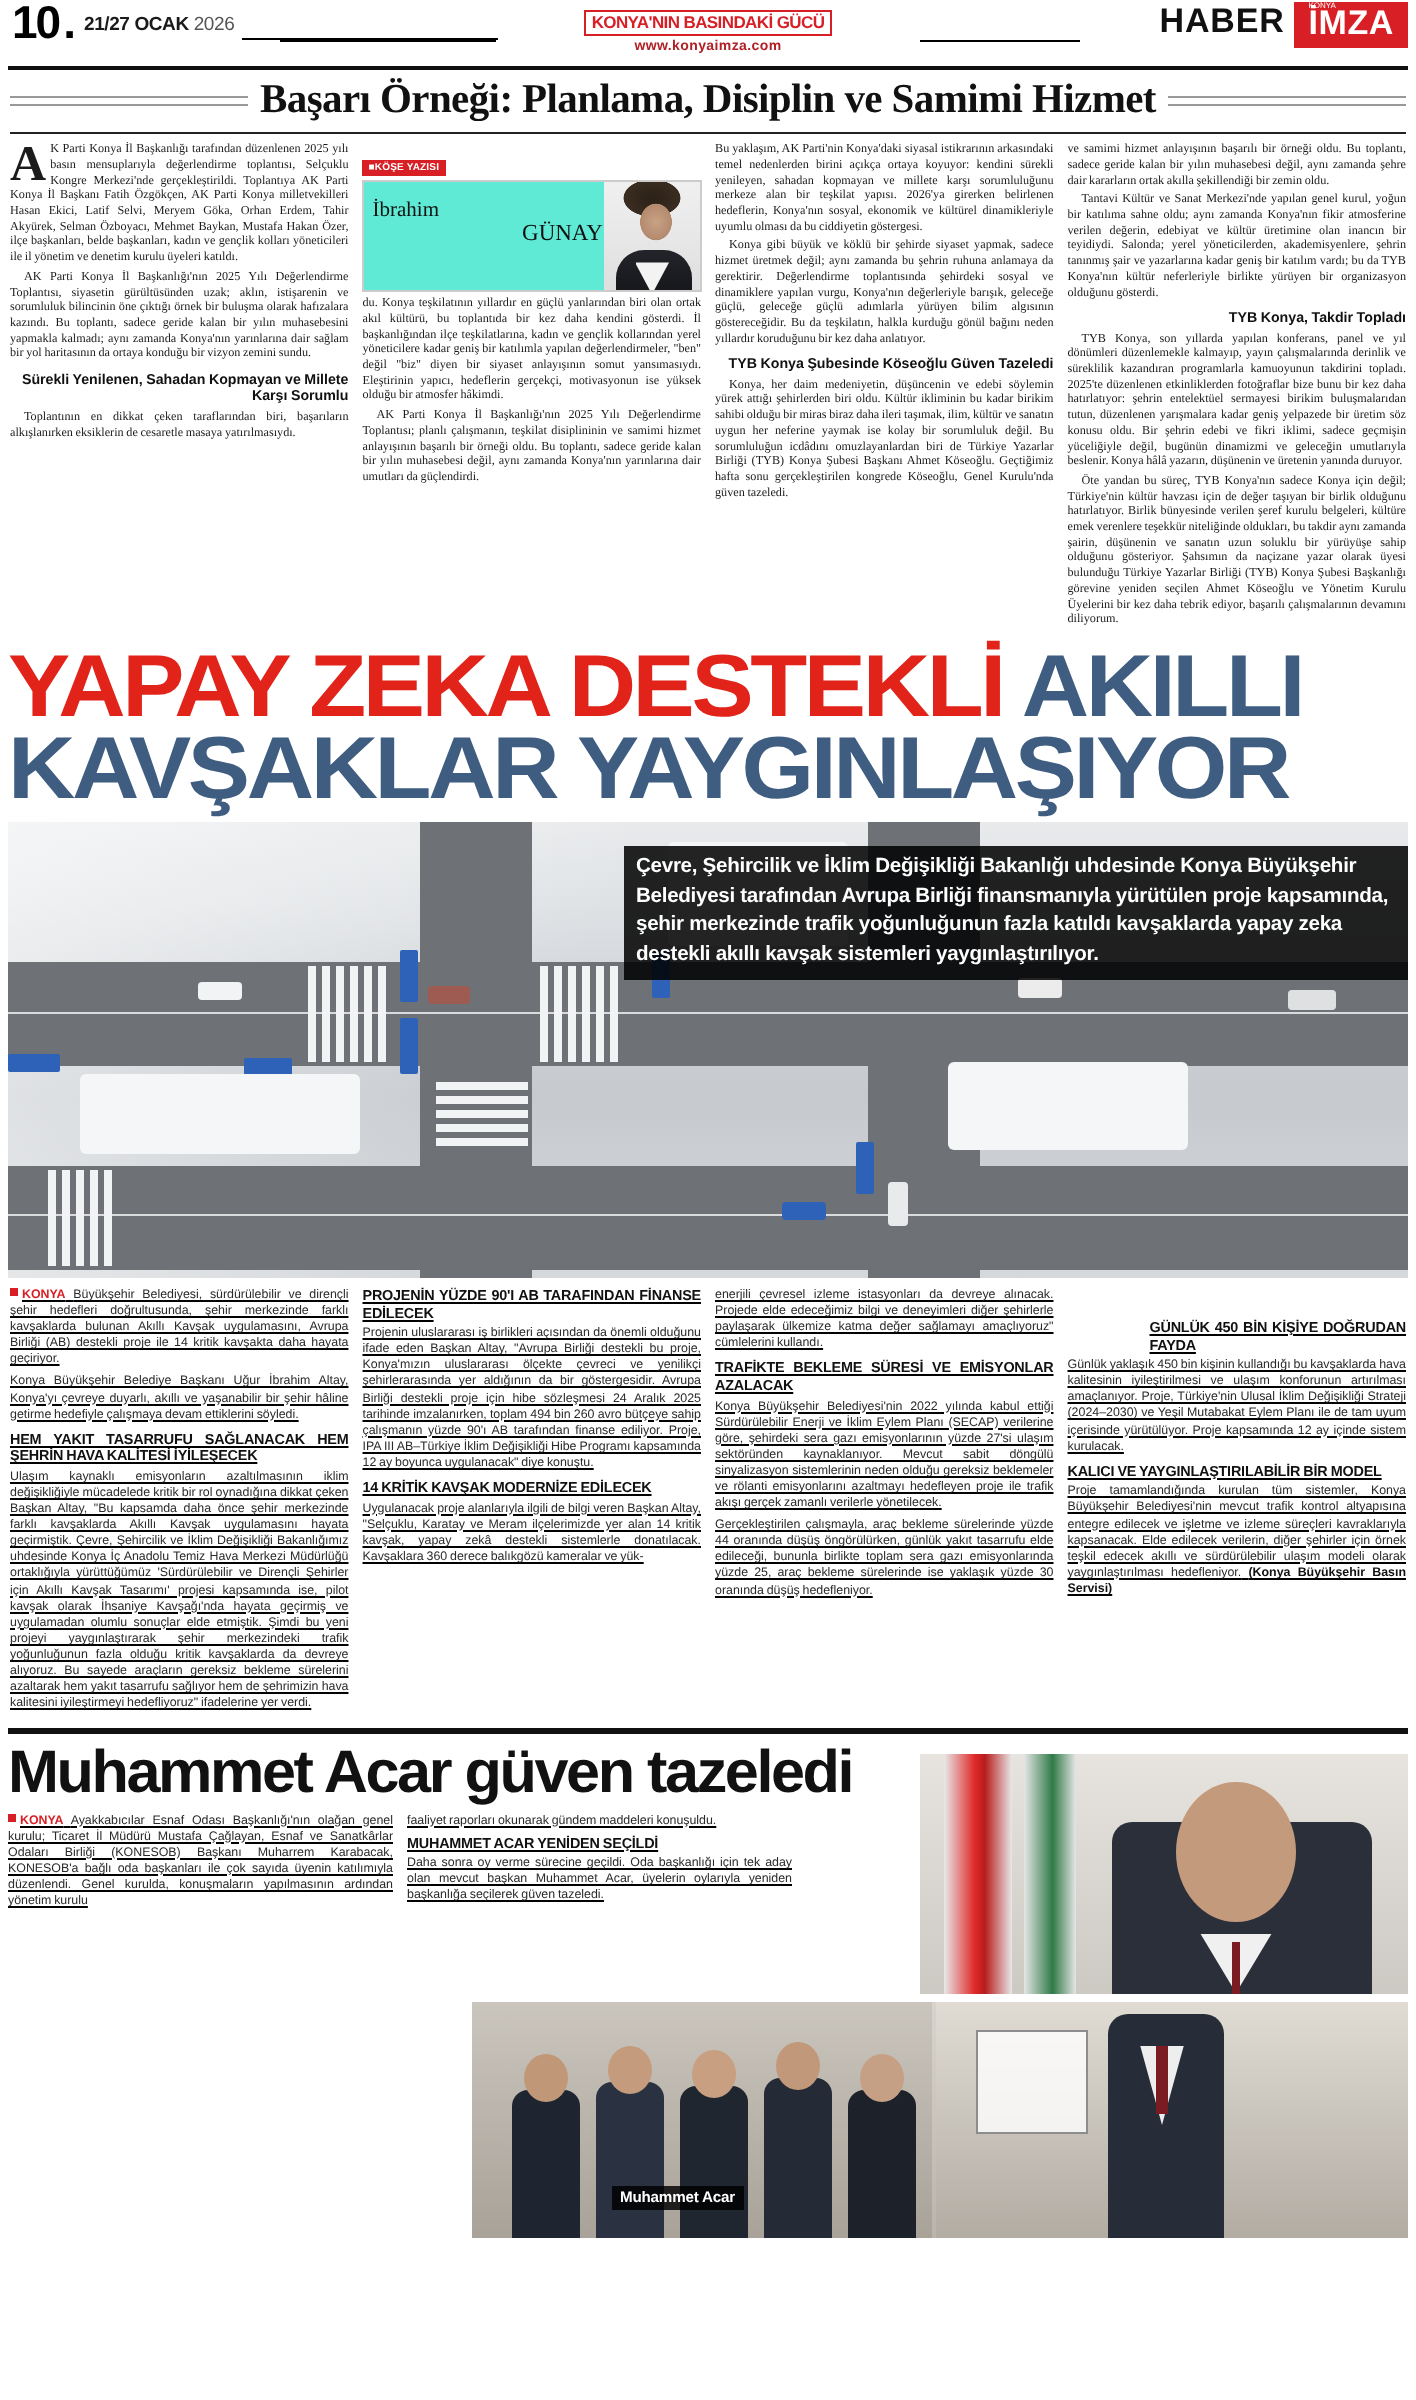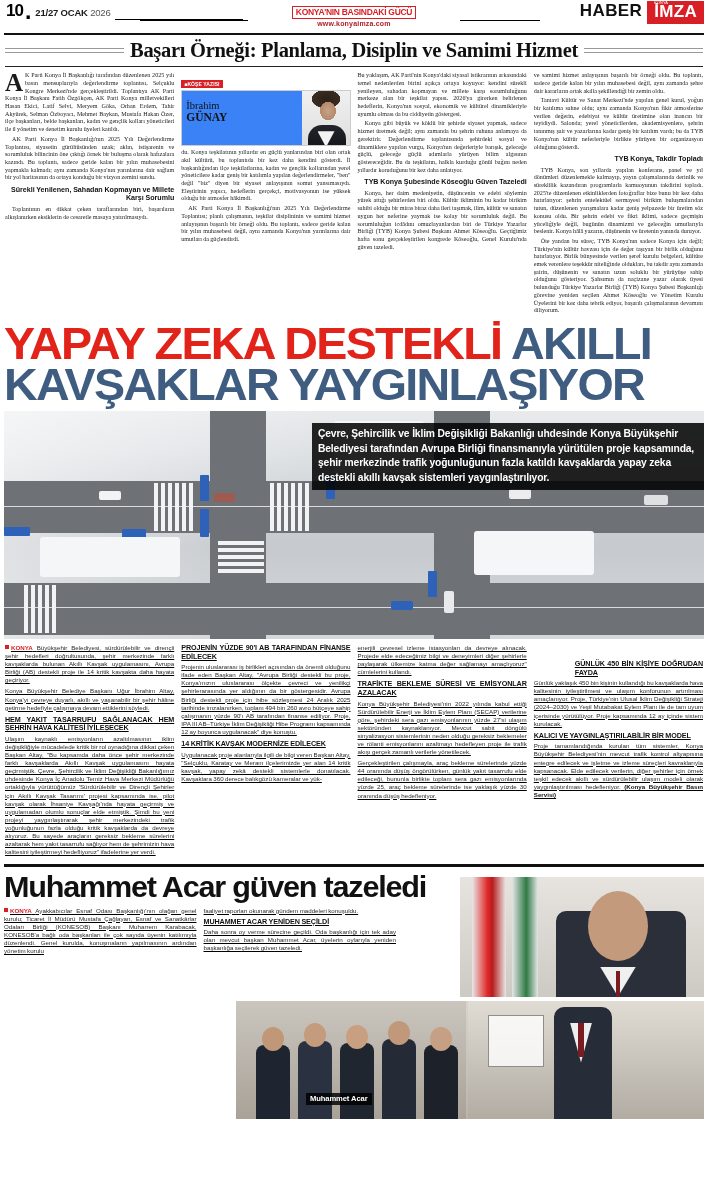--- a/index.html
+++ b/index.html
@@ -10,21 +10,21 @@
     overflow: hidden;
   }
   .page { position: relative; width: 708px; height: 1200px; background: #fff; }
 
   
   .masthead {
     position: relative; height: 30px; width: 708px;
     display: flex; align-items: flex-start;
   }
   .page-num {
-    font-size: 17px; font-weight: bold; line-height: 22px;
+    font-size: 23px; font-weight: bold; line-height: 22px;
     letter-spacing: -1px; color: #000; padding-left: 6px;
   }
   .page-dot { font-size: 23px; font-weight: bold; line-height: 22px; color:#000; padding:0 2px; }
   .masthead-date {
     font-size: 9.5px; font-weight: bold; color: #1a1a1a;
     margin-top: 7px; margin-left: 2px; letter-spacing: -0.2px;
   }
   .masthead-date .yr { font-weight: normal; color:#555; }
   .rule-left {
     flex: 0 0 auto; width: 128px; height: 1px; background: #000;
@@ -95,28 +95,28 @@
   }
 
   
   .colbox { width: 100%; margin-bottom: 3px; }
   .kose-tag {
     background: #d81f26; color: #fff; font-size: 5px; font-weight: bold;
     padding: 1px 3px; display: inline-block; letter-spacing: 0.1px;
   }
   .kose-tag .sq { color: #fff; }
   .colbox-inner {
-    border: 1px solid #ccc; display: flex; height: 56px; overflow: hidden; background:#3b82f6;
+    border: 1px solid #ccc; display: flex; height: 56px; overflow: hidden; background:#5eead4;
   }
   .col-name {
     flex: 1 1 auto; padding: 9px 0 0 4px;
     font-family: "Liberation Serif", serif; color: #111;
   }
   .col-name .fn { font-size: 10.5px; line-height: 11px; display:block; }
-  .col-name .ln { font-size: 11.5px; font-weight: bold; line-height: 12px; display:block; }
+  .col-name .ln { font-size: 11.5px; font-weight: normal; line-height: 12px; display:block;text-align:right; }
   .col-photo {
     flex: 0 0 48px; height: 56px;
     background:
       radial-gradient(ellipse 13px 15px at 26px 20px, #c9a184 0%, #b38a6e 60%, rgba(0,0,0,0) 62%),
       radial-gradient(ellipse 20px 13px at 24px 8px, #2b2118 0%, #3a2c20 70%, rgba(0,0,0,0) 72%),
       linear-gradient(#f0f0f0, #dedede);
     position: relative;
   }
   .col-photo::after {
     content:""; position:absolute; left: 6px; bottom: 0; width: 38px; height: 22px;

